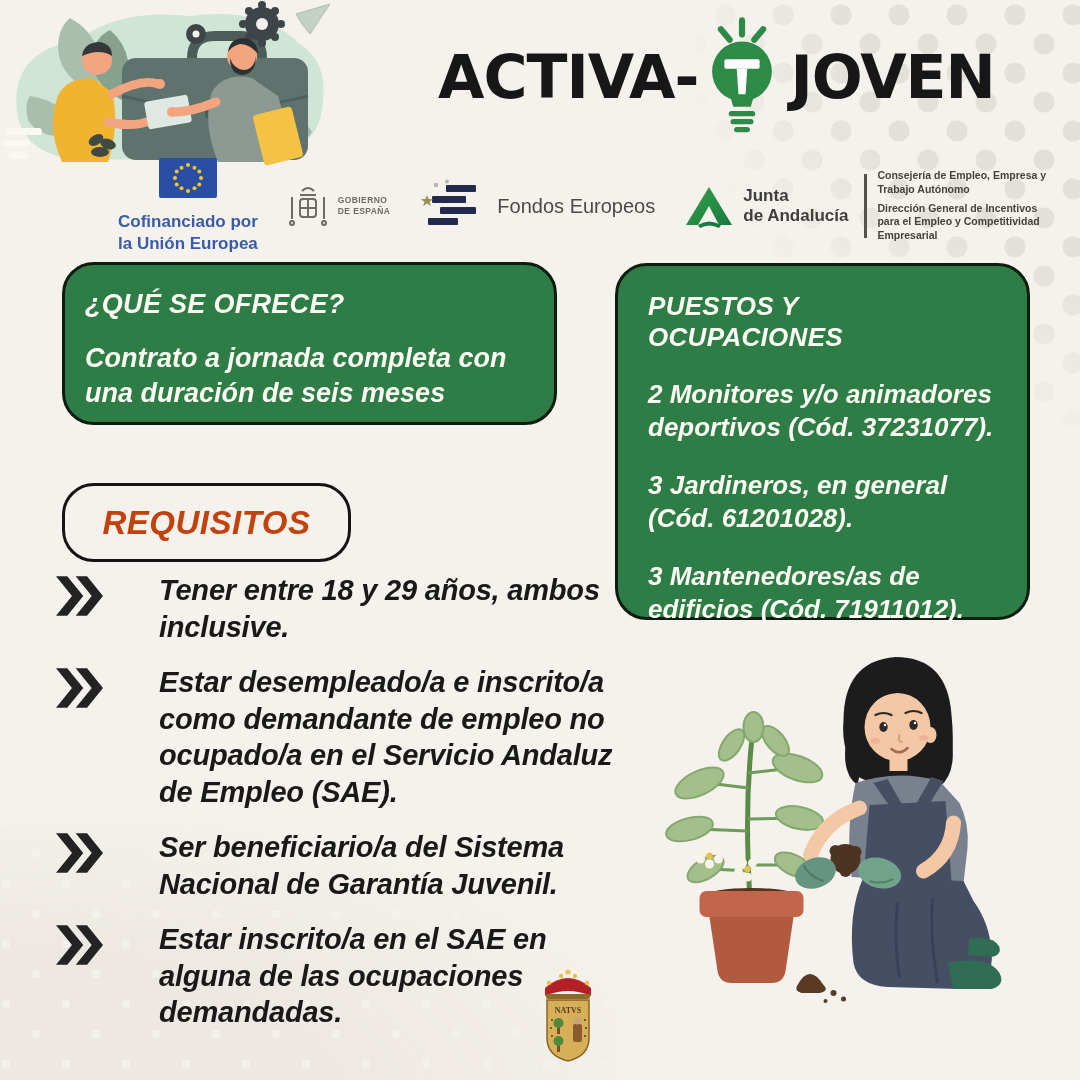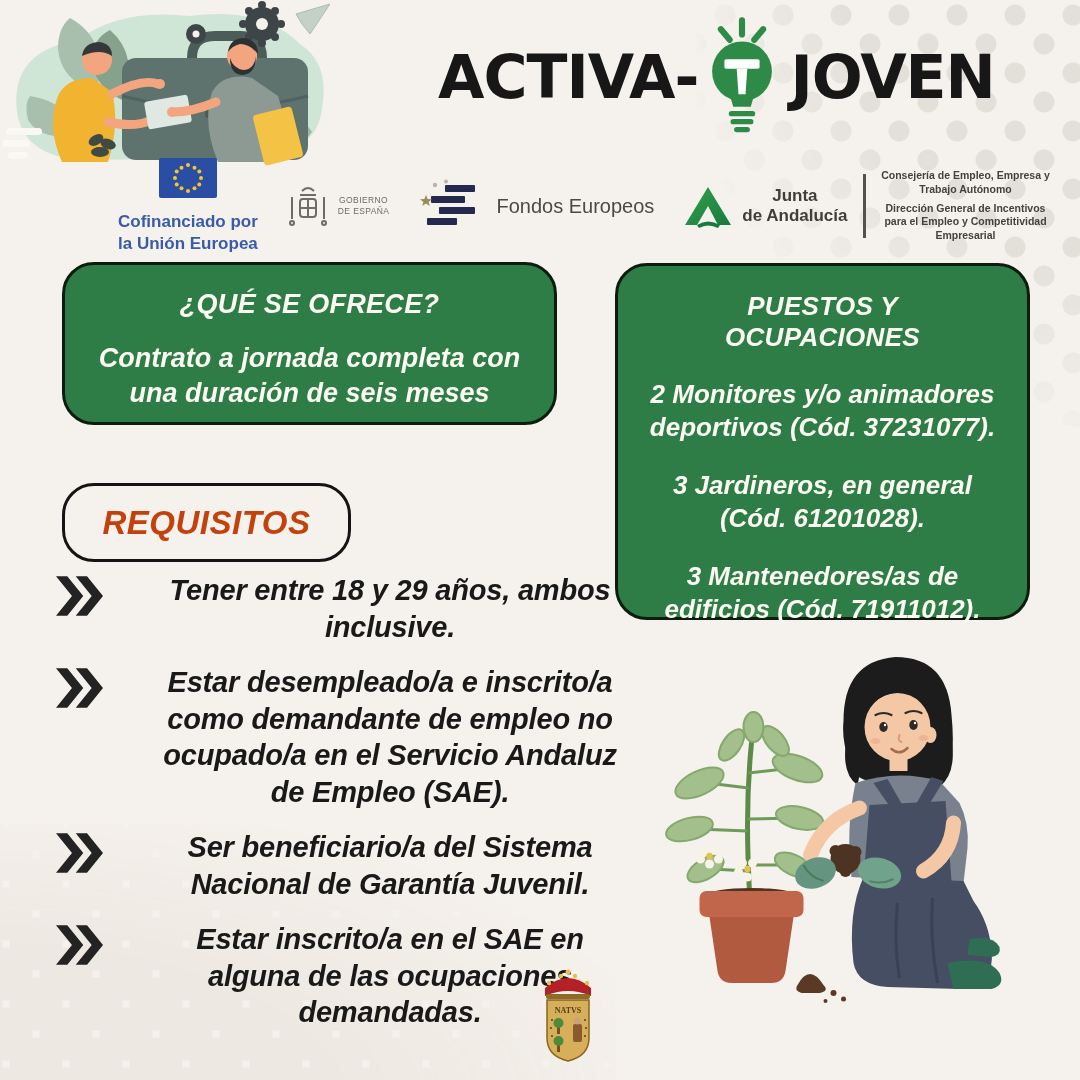--- a/index.html
+++ b/index.html
@@ -1,17 +1,17 @@
 <!DOCTYPE html>
 <html><head>
 <meta charset="utf-8">
 <style>
   html,body{margin:0;padding:0;background:#f5f1ec;}
   .canvas{position:relative;width:1080px;height:1080px;background:#f5f1ec;overflow:hidden;
-          font-family:"Liberation Sans",sans-serif;color:#191919;text-align:center;}
+          font-family:"Liberation Sans",sans-serif;color:#191919;}
 
   
   .dots-tr{position:absolute;top:-14px;right:-16px;width:400px;height:440px;
     background-image:radial-gradient(circle,#e3e0da 10px,transparent 11px),
                      radial-gradient(circle,#e3e0da 10px,transparent 11px);
     background-size:58px 58px,58px 58px;background-position:0 0,29px 29px;
     -webkit-mask-image:radial-gradient(ellipse at 100% 0%,#000 45%,transparent 74%);
     mask-image:radial-gradient(ellipse at 100% 0%,#000 45%,transparent 74%);}
   .circles-bl{position:absolute;left:-24px;bottom:-24px;width:640px;height:280px;
     background-image:radial-gradient(circle,#ede8e1 26px,transparent 27px),
@@ -25,21 +25,21 @@
   .title-text{font-family:"DejaVu Sans",sans-serif;font-weight:bold;font-size:60px;
               letter-spacing:-1px;color:#171717;}
   .bulb-svg{width:88px;height:126px;margin:0 4px 0 0;transform:translateY(-2px);}
 
   
   .logos{position:absolute;left:118px;top:160px;width:952px;height:92px;display:flex;align-items:center;}
   .logo-eu{display:flex;align-items:center;gap:13px;flex-direction:column;}
   .eu-flag{width:58px;height:40px;}
   .eu-text{color:#3a5ba9;font-weight:bold;font-size:17px;line-height:1.25;}
   .logo-gob{margin-left:28px;display:flex;align-items:center;gap:8px;}
-  .gob-text{font-size:8.5px;font-weight:normal;color:#6f6b66;line-height:1.35;letter-spacing:.4px;}
+  .gob-text{font-size:8.5px;font-weight:bold;color:#6f6b66;line-height:1.35;letter-spacing:.4px;}
   .logo-fondos{margin-left:30px;display:flex;align-items:center;gap:13px;}
   .fondos-text{font-size:20px;color:#4c4a47;}
   .logo-junta{margin-left:30px;display:flex;align-items:center;gap:10px;}
   .junta-text{font-size:17px;color:#3e3e3c;line-height:1.15;font-weight:600;}
   .vdivider{width:3px;height:64px;background:#55524e;margin-left:16px;flex:0 0 auto;}
   .consejeria{margin-left:10px;width:178px;font-size:10.5px;font-weight:bold;color:#45423e;line-height:1.3;}
   .consejeria .block + .block{margin-top:5px;}
 
   
   .gbox{position:absolute;background:#2e7d46;border:3px solid #0c1d0e;border-radius:32px;

